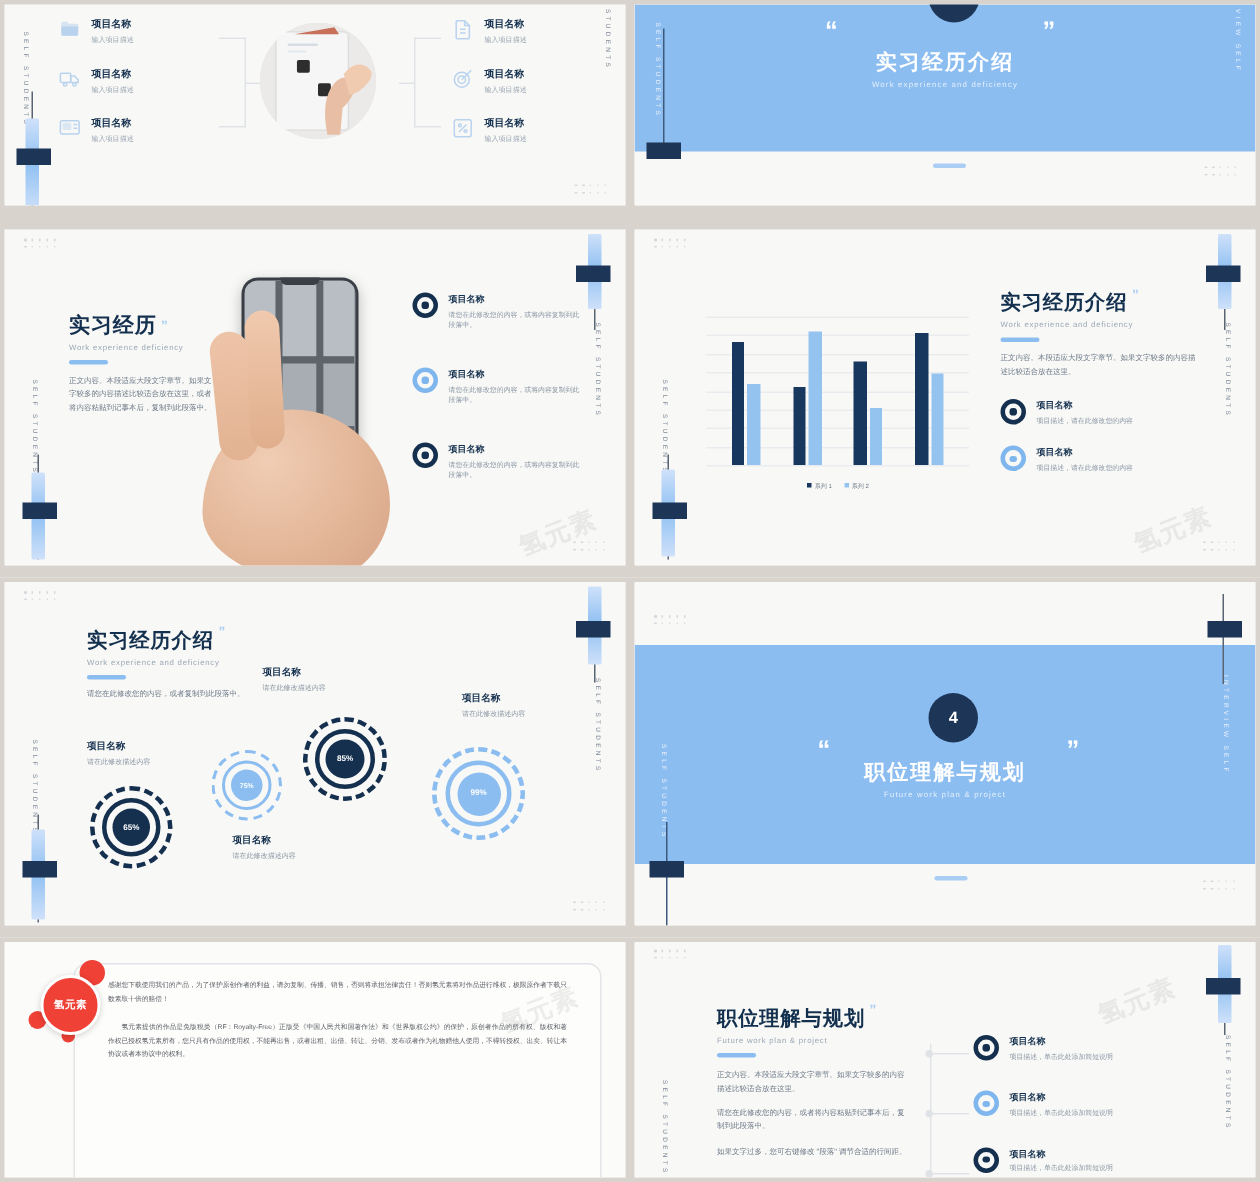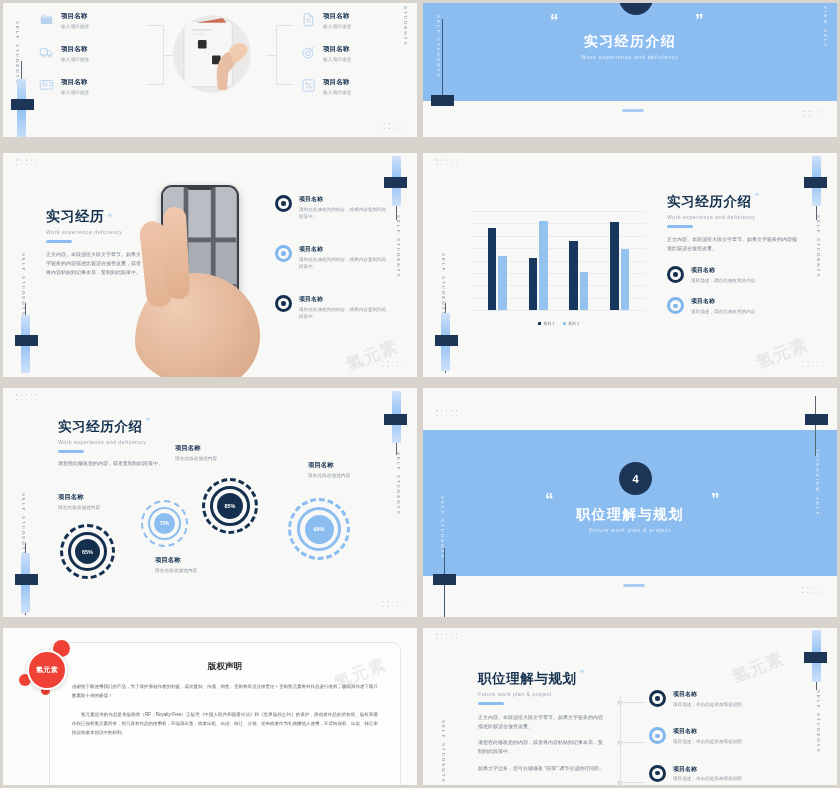--- a/index.html
+++ b/index.html
@@ -669,21 +669,20 @@
           <i></i>
       </div>
     </div>
   </div>
 
   <div class="gap"></div>
 
   <div class="slide s7">
     <div class="inner" style="background:#fbfbfa;">
       <div class="cpy-card">
-        <div class="cpy-title">版权声明</div>
         <div class="cpy-p">感谢您下载使用我们的产品，为了保护原创作者的利益，请勿复制、传播、销售，否则将承担法律责任！否则氢元素将对作品进行维权，极限原作者下载只数素取十倍的赔偿！</div>
         <div class="cpy-p ind">氢元素提供的作品是免版税类（RF：Royalty-Free）正版受《中国人民共和国著作法》和《世界版权公约》的保护，原创者作品的所有权、版权和著作权已授权氢元素所有，您只具有作品的使用权，不能再出售，或者出租、出借、转让、分销、发布或者作为礼物赠他人使用，不得转授权、出卖、转让本协议或者本协议中的权利。</div>
       </div>
       <div class="logo-wrap">
         <div class="blob" style="left:34px; top:0px; width:17px; height:17px;"></div>
         <div class="blob" style="left:0px; top:34px; width:12px; height:12px;"></div>
         <div class="blob" style="left:22px; top:46px; width:9px; height:9px;"></div>
         <div class="logo-main">氢元素</div>
       </div>
       <div class="wm" style="right:30px; top:34px;">氢元素</div>

